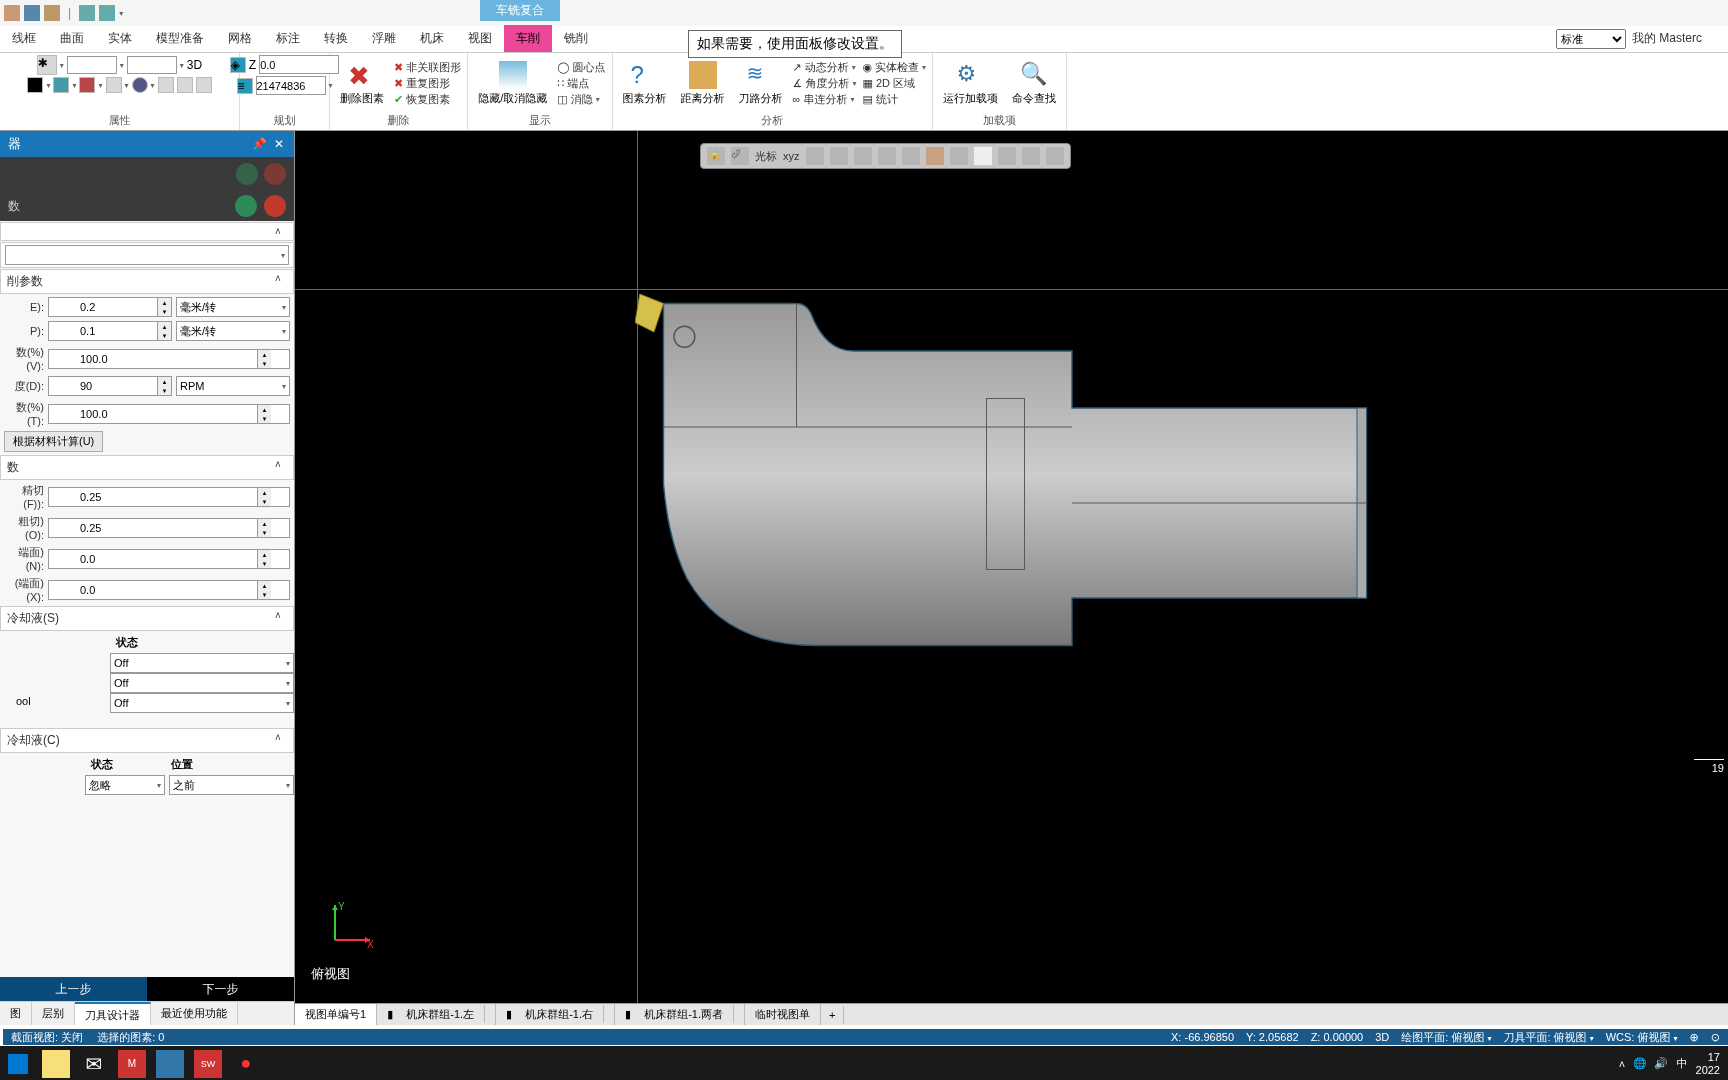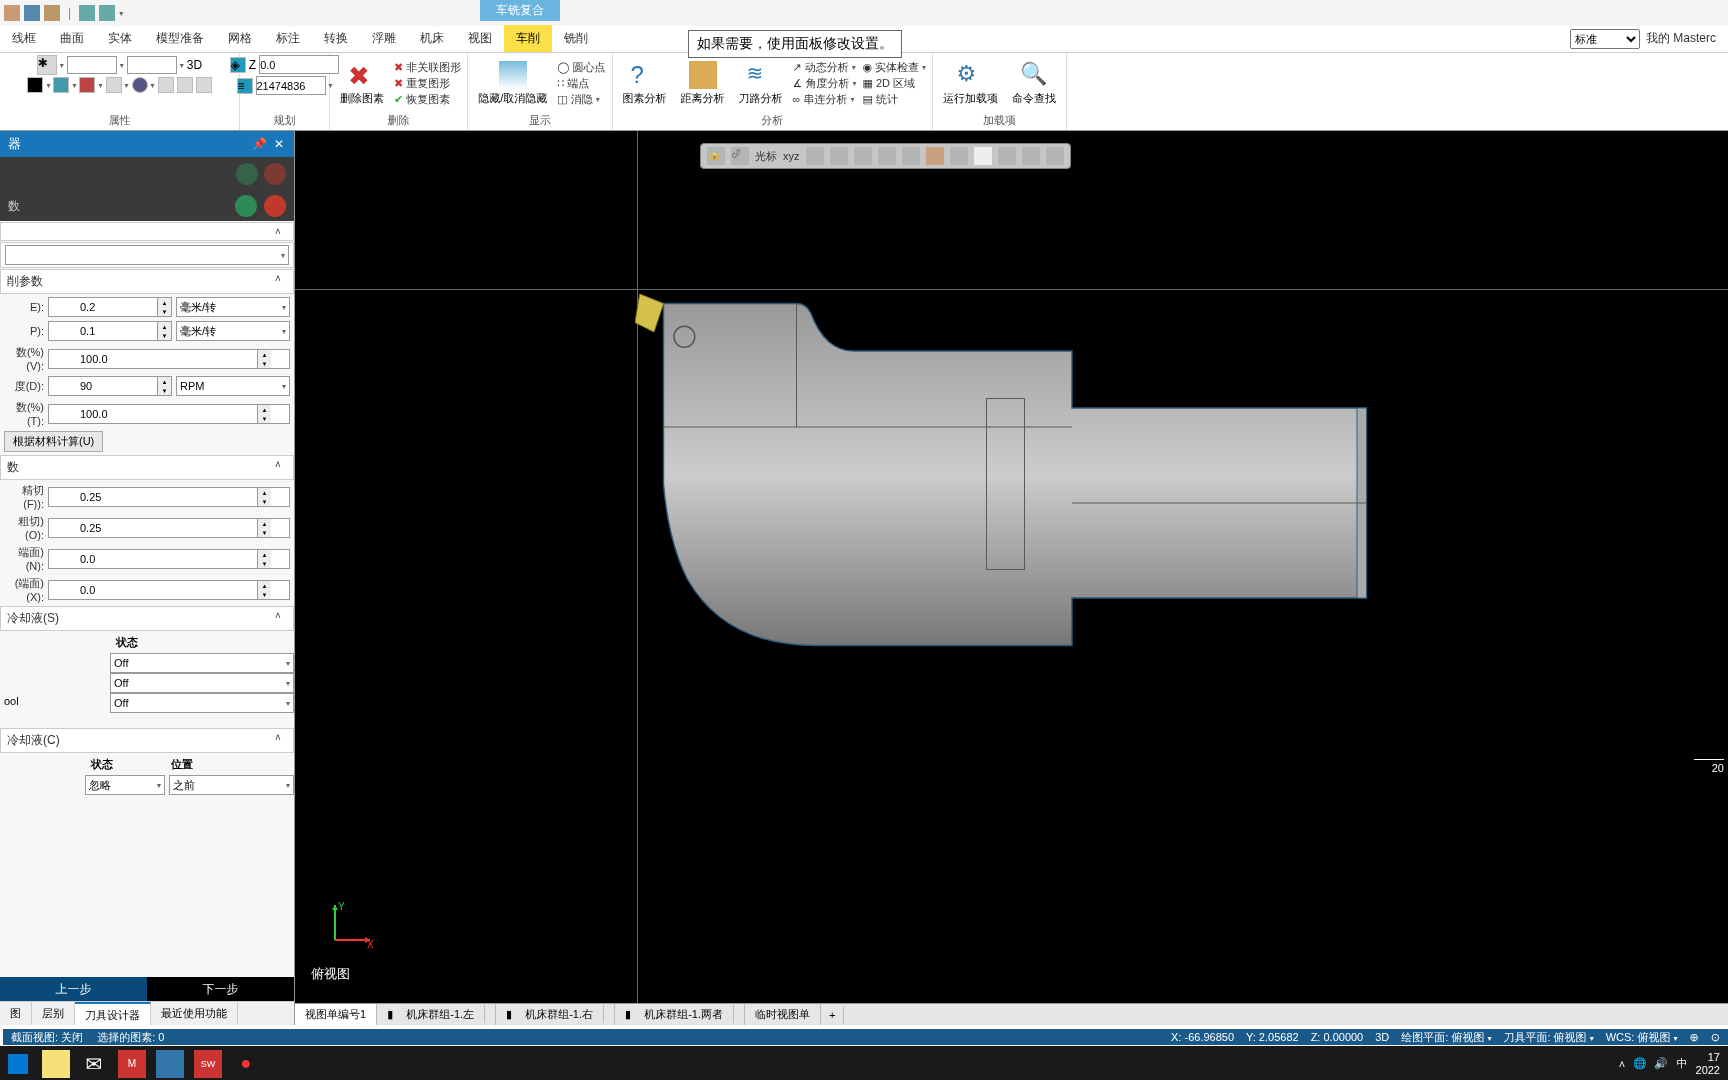--- a/index.html
+++ b/index.html
@@ -7,22 +7,22 @@
 
 
 .qat { height: 26px; background: #f5f5f5; display: flex; align-items: center; padding: 0 4px; gap: 4px; }
 .qat .ico { width: 16px; height: 16px; display: inline-block; }
 .qat .title-area { flex: 1; text-align: center; color: #333; position: relative; }
 .qat .ctx-tab { position: absolute; left: 480px; top: 0; background: #6ab4e0; color: #fff; padding: 2px 16px; font-size: 12px; }
 
 
 .tabs { height: 27px; background: #fff; border-bottom: 1px solid #ccc; display: flex; align-items: flex-end; padding-left: 0; }
 .tabs span { padding: 5px 12px; font-size: 12px; color: #333; cursor: pointer; }
-.tabs .active { background: #fde047; color: #000; }
-.tabs .right-area { margin-left: auto; display: flex; align-items: center; padding-right: 0; }
+.tabs .active { background: #ec4899; color: #000; }
+.tabs .right-area { margin-left: auto; display: flex; align-items: center; padding-right: 14px; }
 .tabs select { font-size: 11px; height: 20px; width: 70px; }
 .tabs .my-mc { padding-left: 6px; color: #333; }
 
 
 .hint-box { position: absolute; top: 30px; left: 688px; border: 1px solid #666; background: #fff; padding: 4px 8px; font-size: 14px; z-index: 5; }
 
 
 .ribbon { height: 78px; background: #fff; border-bottom: 1px solid #999; display: flex; }
 .group { border-right: 1px solid #ddd; display: flex; flex-direction: column; padding: 2px 6px 0; }
 .group-body { flex: 1; display: flex; align-items: center; gap: 6px; }
@@ -59,21 +59,21 @@
 .spinner input { border: none; width: 80px; padding: 0 3px; font-size: 11px; height: 18px; margin-left: 28px; }
 .spinner .arrs { display: flex; flex-direction: column; width: 14px; }
 .spinner .arrs span { height: 9px; font-size: 7px; text-align: center; line-height: 9px; background: #eee; border-left: 1px solid #999; }
 .unit-combo { flex: 1; height: 20px; border: 1px solid #999; background: #fff; font-size: 11px; padding: 0 3px; display: flex; align-items: center; justify-content: space-between; }
 .calc-btn { background: #e8e8e8; border: 1px solid #aaa; padding: 2px 8px; font-size: 11px; }
 
 .coolant-grid { display: flex; flex-direction: column; }
 .coolant-hdr { display: flex; font-size: 11px; font-weight: bold; }
 .coolant-hdr div { padding: 3px 6px; }
 .cool-row { display: flex; }
-.cool-row .lbl { width: 110px; padding: 2px 4px; font-size: 11px; }
+.cool-row .lbl { width: 110px; padding: 2px 16px; font-size: 11px; }
 .cool-row select, .cool-row .off-combo { flex: 1; height: 20px; font-size: 11px; border: 1px solid #999; background: #fff; padding: 0 3px; display: flex; align-items: center; justify-content: space-between; }
 
 .step-bar { display: flex; height: 24px; }
 .step-bar div { flex: 1; text-align: center; line-height: 24px; font-size: 12px; color: #fff; }
 .step-prev { background: #0a4a7a; }
 .step-next { background: #000000; }
 
 .bottom-tabs-left { height: 24px; background: #f0f0f0; display: flex; border-top: 1px solid #ccc; }
 .bottom-tabs-left span { padding: 4px 10px; font-size: 11px; border-right: 1px solid #ccc; }
 .bottom-tabs-left .active { background: #fff; border-top: 2px solid #1976b8; }
@@ -577,21 +577,21 @@
         <line x1="10" y1="40" x2="45" y2="40" stroke="#f33" stroke-width="2"></line>
         <polygon points="45,40 40,37 40,43" fill="#f33"></polygon>
         <text x="42" y="48" fill="#f33" font-size="10">X</text>
         <line x1="10" y1="40" x2="10" y2="5" stroke="#3c3" stroke-width="2"></line>
         <polygon points="10,5 7,10 13,10" fill="#3c3"></polygon>
         <text x="13" y="10" fill="#3c3" font-size="10">Y</text>
       </svg>
     </div>
 
     <div class="view-name">俯视图</div>
-    <div class="ruler">20</div>
+    <div class="ruler">19</div>
 
     <div class="bottom-file-tabs">
       <span class="active">视图单编号1</span>
       <span>▮ <span>机床群组-1.左</span></span>
       <span>▮ <span>机床群组-1.右</span></span>
       <span>▮ <span>机床群组-1.两者</span></span>
       <span>临时视图单</span>
       <span class="plus">+</span>
     </div>
   </div>

